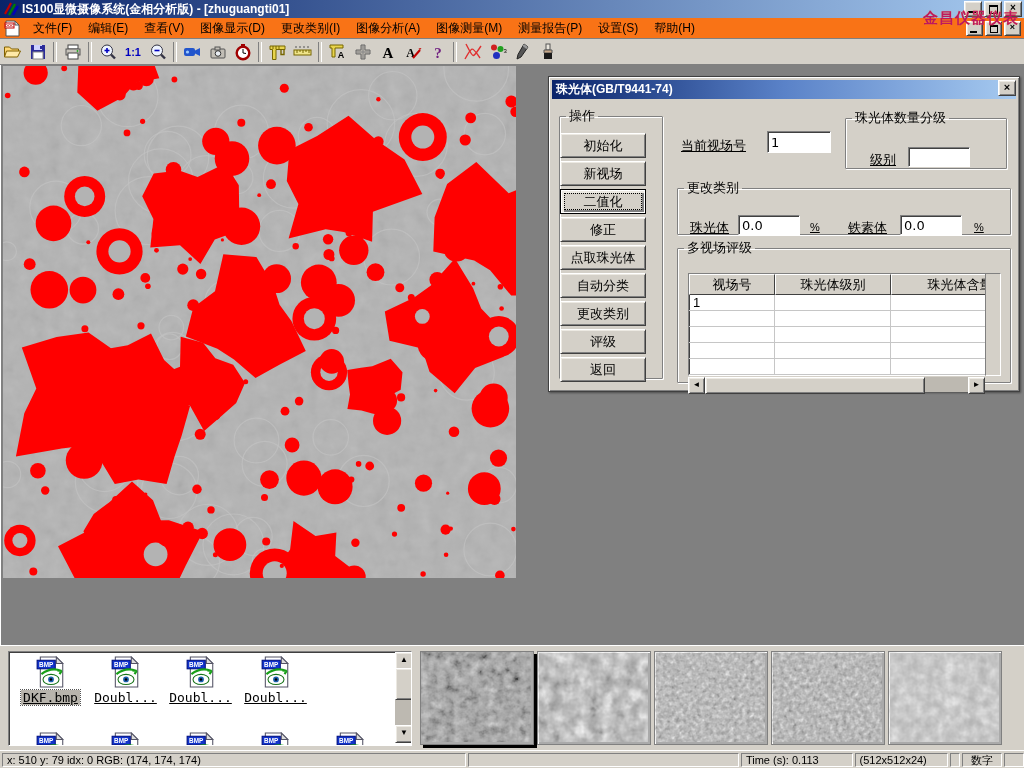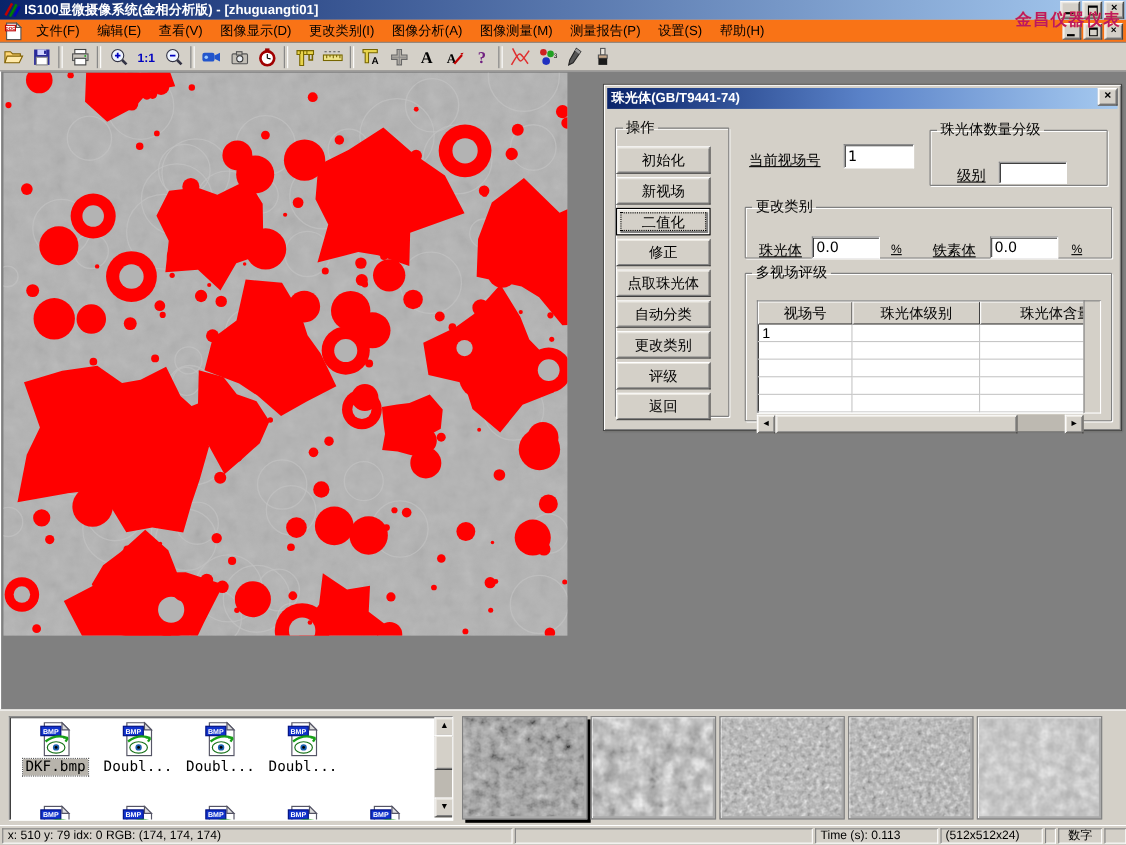--- a/index.html
+++ b/index.html
@@ -74,21 +74,21 @@
   #mf-hscroll{position:absolute;left:10px;top:120px;width:297px;height:15px;background:#bdb9b1;display:flex;}
   .sbtn{width:15px;height:15px;font-size:8px;line-height:14px;text-align:center;color:#000;flex:none;}
   #mf-hthumb{width:218px;height:15px;flex:none;}
   
   #bottompanel{position:absolute;left:0;top:645px;width:1024px;height:105px;background:#d4d0c8;
                border-top:1px solid #fff;}
   #filebrowser{position:absolute;left:8px;top:5px;width:402px;height:93px;background:#fff;overflow:hidden;
                border:1px solid;border-color:#808080 #fff #fff #808080;box-shadow:inset 1px 1px 0 #404040;}
   #file-row1{position:absolute;left:4px;top:4px;display:flex;}
   #file-row2{position:absolute;left:4px;top:80px;display:flex;}
-  .file-item{width:75px;display:flex;flex-direction:column;align-items:center;}
+  .file-item{width:75px;display:flex;flex-direction:column;align-items:center;text-decoration:underline;}
   .file-label{font-family:"DejaVu Sans Mono","Liberation Mono",monospace;font-size:13px;margin-top:2px;padding:0 2px;white-space:nowrap;}
   .file-item.selected .file-label{background:#b8b4ac;outline:1px dotted #555;}
   #fb-scroll{position:absolute;right:0;top:0;width:16px;height:91px;background:#bdb9b1;}
   #fb-up{position:absolute;top:0;left:0;}  #fb-down{position:absolute;bottom:0;left:0;}
   #fb-thumb{position:absolute;top:16px;left:0;width:16px;height:30px;}
   .thumb{position:absolute;top:5px;width:112px;height:92px;background:#aaa;border:1px solid #808080;
          box-shadow:inset 1px 1px 0 #fff;}
   .thumb svg{display:block;}
   .thumb.shadowed{box-shadow:3px 3px 0 #000;}
   

